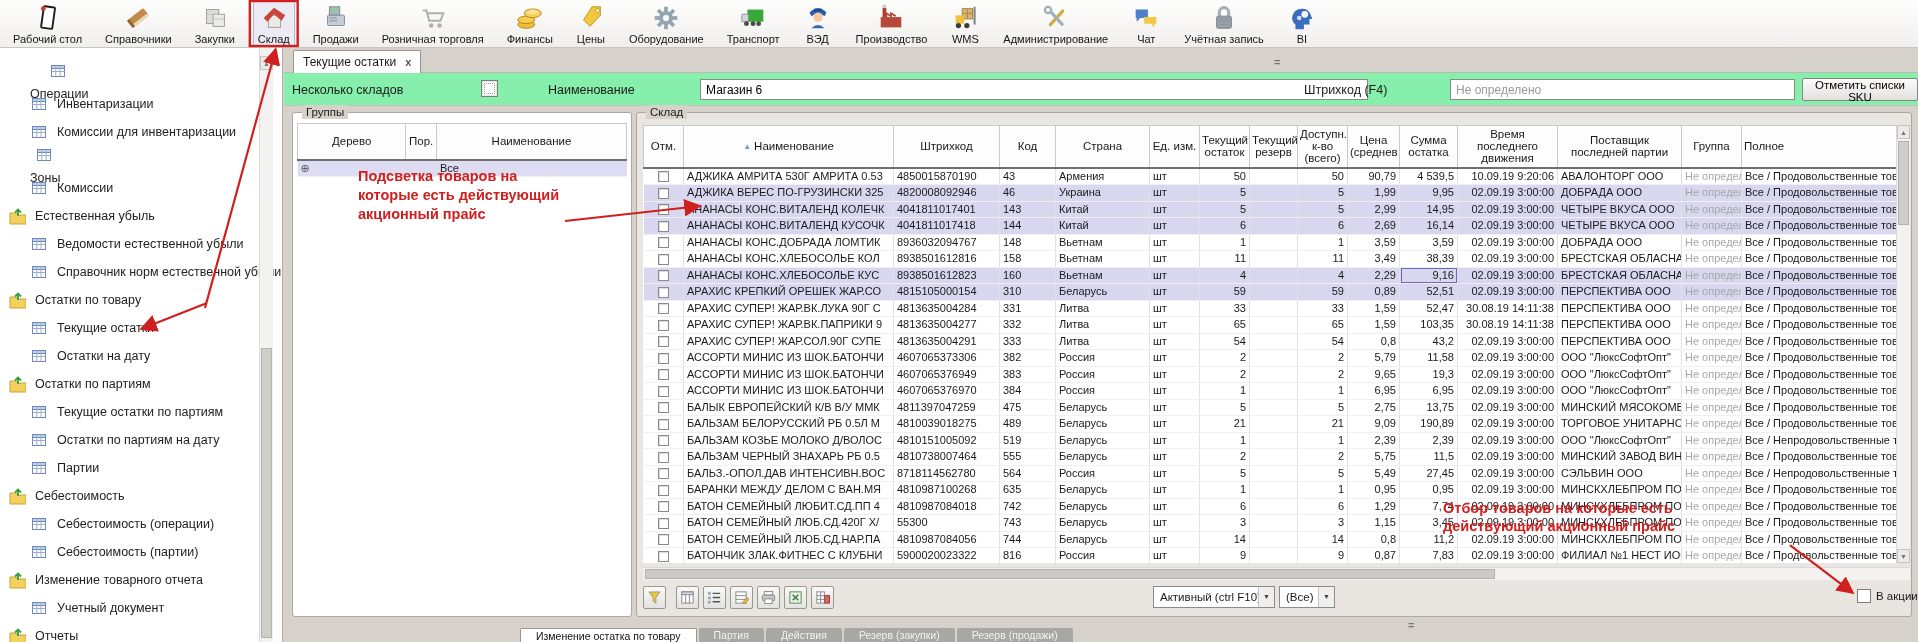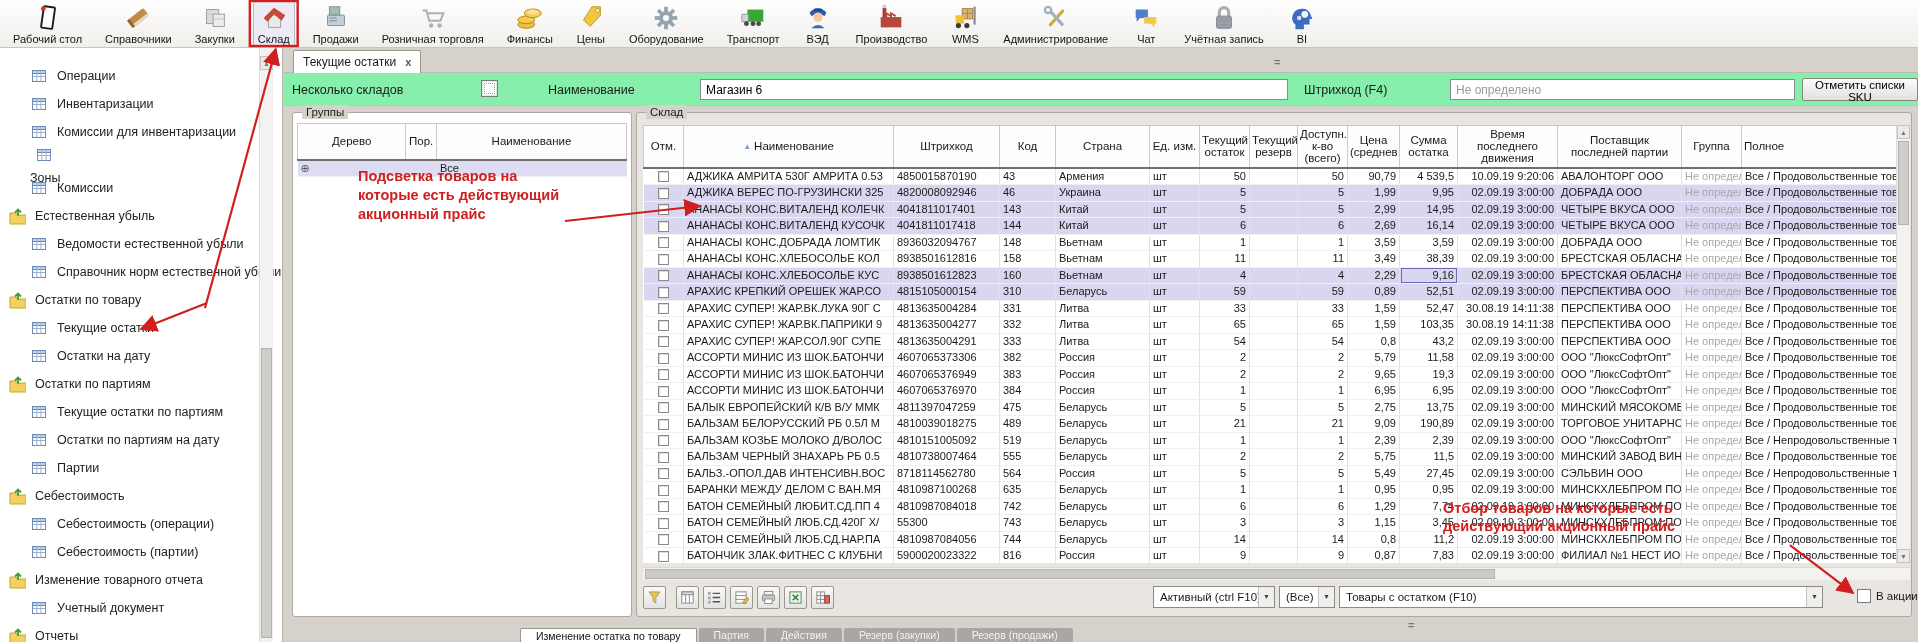--- a/index.html
+++ b/index.html
@@ -237,21 +237,21 @@
           <path d="M9 28 v-5 q-5 -4 -3 -10 q2 -7 10 -7 q7 0 9 6 l2 5 h-3 v6 h-6 v5 Z" fill="#3a6cc0"></path>
           <circle cx="19" cy="12" r="3.6" fill="#fff" opacity="0.95"></circle>
           <circle cx="13" cy="16" r="2.4" fill="#fff" opacity="0.8"></circle>
         </svg></span>
       <span class="tb-label">BI</span>
     </div>
   </div>
 
 <div id="sidebar">
   <div id="sb-items">
-      <div class="sb-item" style="left: 30px; top: 14px;">
+      <div class="sb-item" style="left: 30px; top: 14px; flex-direction: column;">
         <span class="sb-icon"><svg width="18" height="18" viewBox="0 0 18 18">
             <rect x="2.5" y="3.5" width="13" height="11" fill="#fff" stroke="#6a87b8"></rect>
             <rect x="2.5" y="3.5" width="13" height="3" fill="#c3d2ea" stroke="#6a87b8"></rect>
             <path d="M6.8 3.5 v11 M11 3.5 v11 M2.5 9.5 h13" stroke="#9aafc9" stroke-width="1"></path>
           </svg></span>
         <span>Операции</span>
       </div>
       <div class="sb-item" style="left: 30px; top: 42px;">
         <span class="sb-icon"><svg width="18" height="18" viewBox="0 0 18 18">
             <rect x="2.5" y="3.5" width="13" height="11" fill="#fff" stroke="#6a87b8"></rect>
@@ -420,21 +420,21 @@
   </div>
   <span class="splitter-eq" style="left:990px;top:8px">=</span>
 </div>
 
 <div id="filterrow">
   <span class="fl-label" style="left:8px">Несколько складов</span>
   <span class="win-cb" style="left:197px;top:7px">
       <span class="dots"></span>
     </span>
   <span class="fl-label" style="left:264px">Наименование</span>
-  <input class="fl-input" style="left: 416px; width: 588px;" value="Магазин 6">
+  <input class="fl-input" style="left: 416px; width: 668px;" value="Магазин 6">
   <span class="fl-label" style="left:1020px">Штрихкод (F4)</span>
   <input class="fl-input" style="left: 1166px; width: 345px;" placeholder="Не определено">
   <button id="mark-sku-btn" style="left:1518px">Отметить списки SKU</button>
 </div>
 
 <div id="groupsbox" class="groupbox">
   <span class="gb-caption">Группы</span>
   <table class="gridtable" id="groups-grid">
     <colgroup>
         <col style="width:106px">
@@ -969,24 +969,20 @@
         </div>
       </div>
     <div class="combo" style="left:510px;width:122px">
       <span>Активный (ctrl F10)</span>
       <span class="arr">▼</span>
     </div>
     <div class="combo" style="left:636px;width:56px">
       <span>(Все)</span>
       <span class="arr">▼</span>
     </div>
-    <div class="combo" style="left:696px;width:484px">
-      <span>Товары с остатком (F10)</span>
-      <span class="arr">▼</span>
-    </div>
     <span id="promo-cb"></span>
     <span id="promo-cb-label">В акции</span>
   </div>
 </div>
 
 <span class="splitter-eq" style="left:1408px;top:619px">=</span>
 
 <div id="bottom-tabs">
     <div class="b-tab active">Изменение остатка по товару</div>
     <div class="b-tab">Партия</div>

